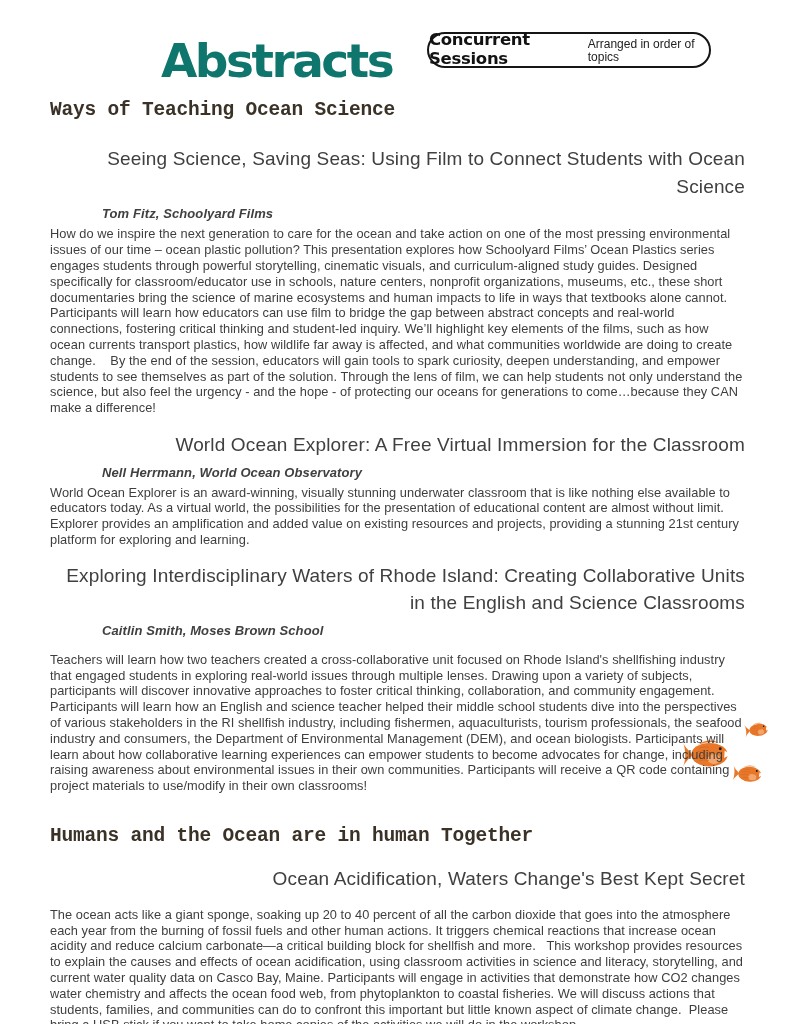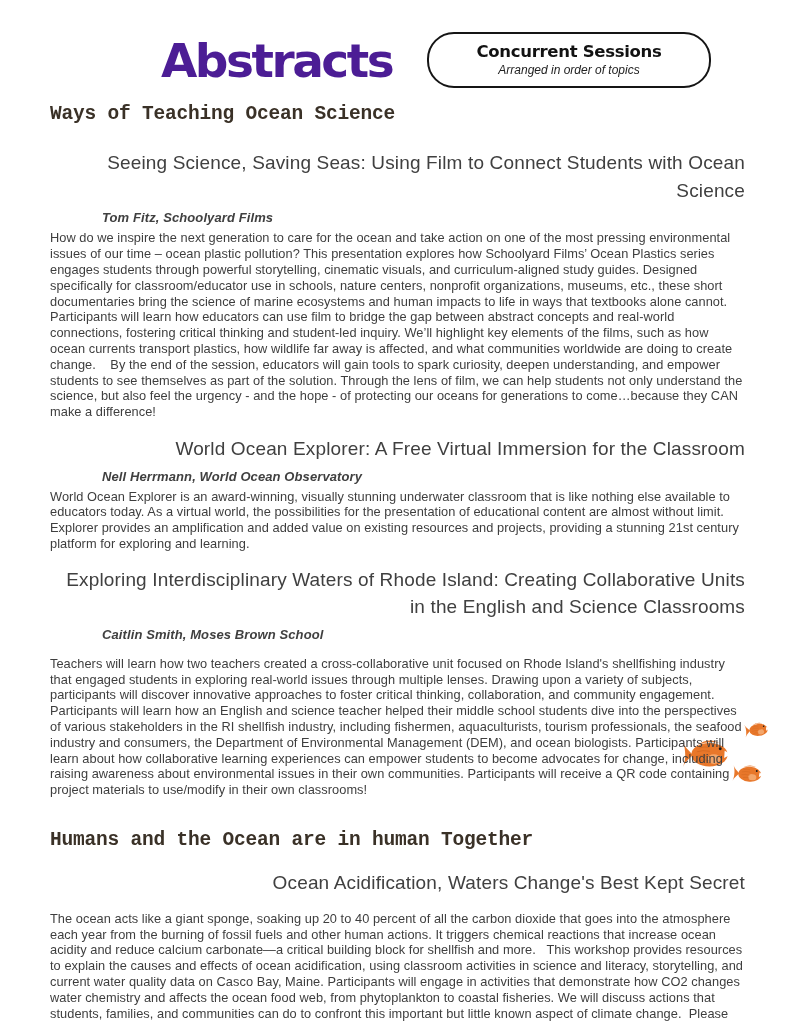--- a/index.html
+++ b/index.html
@@ -11,34 +11,34 @@
     -webkit-font-smoothing: antialiased;
   }
   .content { padding: 0 46px 0 50px; position: relative; z-index: 1; }
 
   
   .header { display: flex; align-items: flex-start; padding-top: 31px; }
   .page-title {
     margin-left: 111px; margin-top: 6px;
     font-family: "DejaVu Sans", "Liberation Sans", sans-serif;
     font-weight: bold; font-size: 47px; line-height: 1;
-    letter-spacing: -2.5px; color: #4c1d95;
+    letter-spacing: -2.5px; color: #0f766e;
   }
   .badge {
     margin-left: auto; margin-right: 34px; margin-top: 1px;
-    width: 284px; height: 56px;
+    width: 284px; height: 36px;
     border: 2.5px solid #151515; border-radius: 27px;
     background: #ffffff;
-    display: flex; flex-direction: column; align-items: center; justify-content: center;
+    display: flex; flex-direction: row; align-items: center; justify-content: center;
   }
   .badge-title {
     font-family: "DejaVu Sans", "Liberation Sans", sans-serif;
     font-weight: bold; font-size: 16.5px; color: #121212; letter-spacing: -0.3px; line-height: 1.15;
   }
-  .badge-sub { font-size: 12px; color: #222222; margin-top: 2px; line-height: 1.1; font-style: italic; }
+  .badge-sub { font-size: 12px; color: #222222; margin-top: 2px; line-height: 1.1; }
 
   
   .section-heading {
     font-family: Liberation Mono, monospace;
     font-weight: bold; font-size: 19.5px; color: #3a3127;
     letter-spacing: -0.2px; line-height: 1.3;
   }
   .section-heading.first { margin-top: 14px; }
   .section-heading.second { margin-top: 30px; }
 

